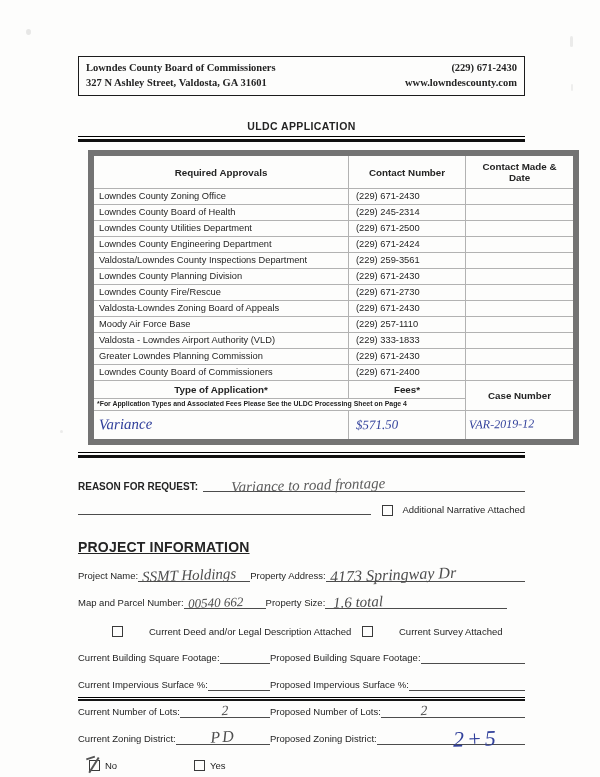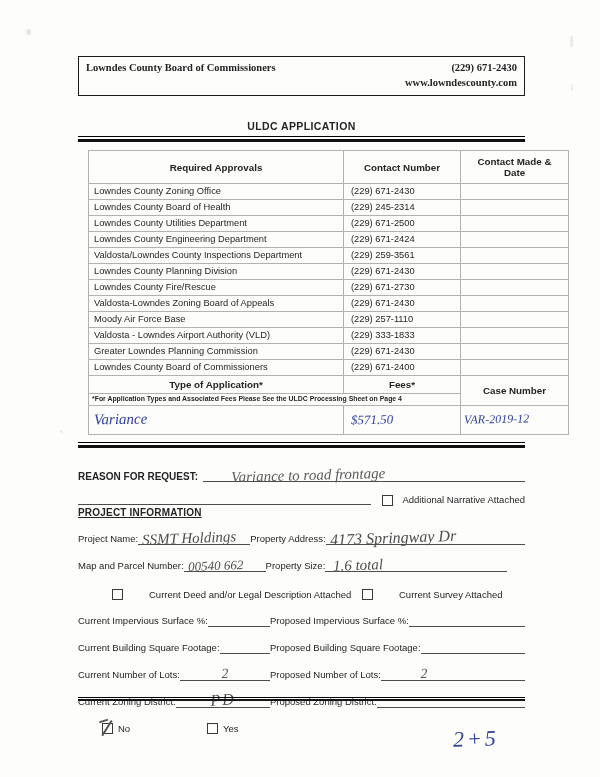--- a/index.html
+++ b/index.html
@@ -14,21 +14,21 @@
   .letterhead .rt{text-align:right;}
 
   .page-title{text-align:center;font-weight:bold;font-size:10.5px;margin-top:24px;letter-spacing:.4px;}
   .rule-heavy{margin-top:4px;border-top:1.3px solid #000;border-bottom:3px solid #101010;height:2px;}
   .rule-heavy2{margin-top:7px;border-top:1.3px solid #000;border-bottom:3px solid #101010;height:2px;}
 
   
   table.approvals{border-collapse:collapse;table-layout:fixed;width:437px;margin:8px 0 0 10px;
                   font-size:9.3px;}
   table.approvals th,table.approvals td{border:1px solid #b2b2b2;vertical-align:middle;}
-  table.approvals{border:1px solid #737373;}
+  table.approvals{border:6px solid #737373;}
   th.h-req{width:252px;font-size:9.8px;}
   th.h-contact{width:90px;font-size:9.8px;padding:0 13px;line-height:1.2;}
   th.h-made{width:95px;font-size:9.8px;padding:0 6px;line-height:1.2;}
   table.approvals thead th{height:30px;}
   td.c-name{height:13px;padding:1px 3px 1px 5px;line-height:1.05;}
   td.c-phone{padding:1px 2px 1px 7px;line-height:1.05;}
   td.c-made{}
   td.t-type,td.t-fees{font-weight:bold;text-align:center;font-size:9.8px;height:15px;}
   td.t-case{font-weight:bold;text-align:center;font-size:9.8px;}
   td.t-footnote{font-size:6.9px;font-weight:bold;padding:1px 2px 2px 3px;line-height:1.1;}
@@ -47,21 +47,21 @@
   .write-line{border-bottom:1.2px solid #4c4c4c;position:relative;}
   .reason-line{flex:1;margin-left:5px;height:16px;}
   .reason-line .hw{position:absolute;left:28px;bottom:-3px;font-size:15px;transform:rotate(-1.5deg);}
 
   .narrative-row{margin-top:12px;display:flex;align-items:flex-end;font-size:9.5px;gap:7px;}
   .narrative-line{flex:1;height:10px;margin-right:4px;}
   .cb{width:9px;height:9px;border:1.2px solid #3a3a3a;display:inline-block;flex:none;background:transparent;}
   .narrative-row .cb{margin:0 2px -1px 0;}
 
   
-  .section-title{margin-top:2px;font-weight:bold;font-size:10px;text-decoration:underline;letter-spacing:.2px;}
+  .section-title{margin-top:24px;font-weight:bold;font-size:14px;text-decoration:underline;letter-spacing:.2px;}
   .field-row{margin-top:10px;display:flex;align-items:flex-end;font-size:9.5px;height:17px;text-align:right;}
   .flabel{white-space:nowrap;padding-bottom:1px;}
   .fline{position:relative;height:13px;}
   .fline .hw{position:absolute;bottom:-3px;left:4px;font-size:15px;transform:rotate(-2deg);}
   .w-pname{width:112px;}
   .w-paddr{flex:1;}
   .w-parcel{width:82px;}
   .w-psize{flex:1;margin-right:18px;}
 
   .attach-row{margin-top:17px;display:flex;align-items:center;font-size:9.5px;padding-left:34px;}
@@ -70,21 +70,21 @@
   .attach-item.first{width:250px;}
 
   .detail-row{margin-top:14px;display:flex;align-items:flex-end;font-size:9.5px;height:13px;}
   .dcol1{width:192px;display:flex;align-items:flex-end;}
   .dcol2{flex:1;display:flex;align-items:flex-end;}
   .dline{flex:1;position:relative;height:12px;}
   .dline .hw{position:absolute;bottom:-2px;left:50%;transform:translateX(-50%) rotate(-4deg);font-size:14px;}
 
   .overlay-row{margin-top:15px;display:flex;align-items:center;font-size:9.5px;}
   .overlay-q{width:252px;}
-  .overlay-no{display:flex;align-items:center;width:105px;margin-left:24px;}
+  .overlay-no{display:flex;align-items:center;width:105px;margin-left:11px;}
   .overlay-yes{display:flex;align-items:center;}
   .overlay-row .cb{margin-right:5px;}
   .cb-marked{position:relative;}
   .cb-marked::after{content:"";position:absolute;left:3px;top:-5px;width:1.6px;height:18px;
                     background:#555;transform:rotate(32deg);}
   .cb-marked::before{content:"";position:absolute;left:-4px;top:-4px;width:9px;height:1.5px;
                      background:#555;transform:rotate(-18deg);}
 
   
   .footer{position:absolute;left:78px;top:697px;width:447px;}
@@ -110,20 +110,21 @@
   <div class="speck sp1"></div>
   <div class="speck sp2"></div>
   <div class="speck sp3"></div>
   <div class="speck sp4"></div>
 
   <div class="doc">
 
     <div class="letterhead">
       <div>
         <div>Lowndes County Board of Commissioners</div>
+        <div>327 N Ashley Street, Valdosta, GA  31601</div>
       </div>
       <div class="rt">
         <div>(229) 671-2430</div>
         <div>www.lowndescounty.com</div>
       </div>
     </div>
 
     <div class="page-title">ULDC APPLICATION</div>
     <div class="rule-heavy"></div>
 
@@ -257,42 +258,42 @@
         <span>Current Deed and/or Legal Description Attached</span>
       </span>
       <span class="attach-item">
         <span class="cb"></span>
         <span>Current Survey Attached</span>
       </span>
     </div>
 
     <div class="detail-row">
       <span class="dcol1">
+        <span class="flabel">Current Building Square Footage:</span>
+        <span class="write-line dline">
+            <span class="hw hw-ink"></span>
+          </span>
+      </span>
+      <span class="dcol2">
+        <span class="flabel">Proposed Building Square Footage:</span>
+        <span class="write-line dline">
+            <span class="hw hw-ink"></span>
+          </span>
+      </span>
+    </div>
+
+    <div class="detail-row">
+      <span class="dcol1">
         <span class="flabel">Current Impervious Surface %:</span>
         <span class="write-line dline">
             <span class="hw hw-ink"></span>
           </span>
       </span>
       <span class="dcol2">
         <span class="flabel">Proposed Impervious Surface %:</span>
-        <span class="write-line dline">
-            <span class="hw hw-ink"></span>
-          </span>
-      </span>
-    </div>
-
-    <div class="detail-row">
-      <span class="dcol1">
-        <span class="flabel">Current Building Square Footage:</span>
-        <span class="write-line dline">
-            <span class="hw hw-ink"></span>
-          </span>
-      </span>
-      <span class="dcol2">
-        <span class="flabel">Proposed Building Square Footage:</span>
         <span class="write-line dline">
             <span class="hw hw-ink"></span>
           </span>
       </span>
     </div>
 
     <div class="detail-row">
       <span class="dcol1">
         <span class="flabel">Current Number of Lots:</span>
         <span class="write-line dline">

